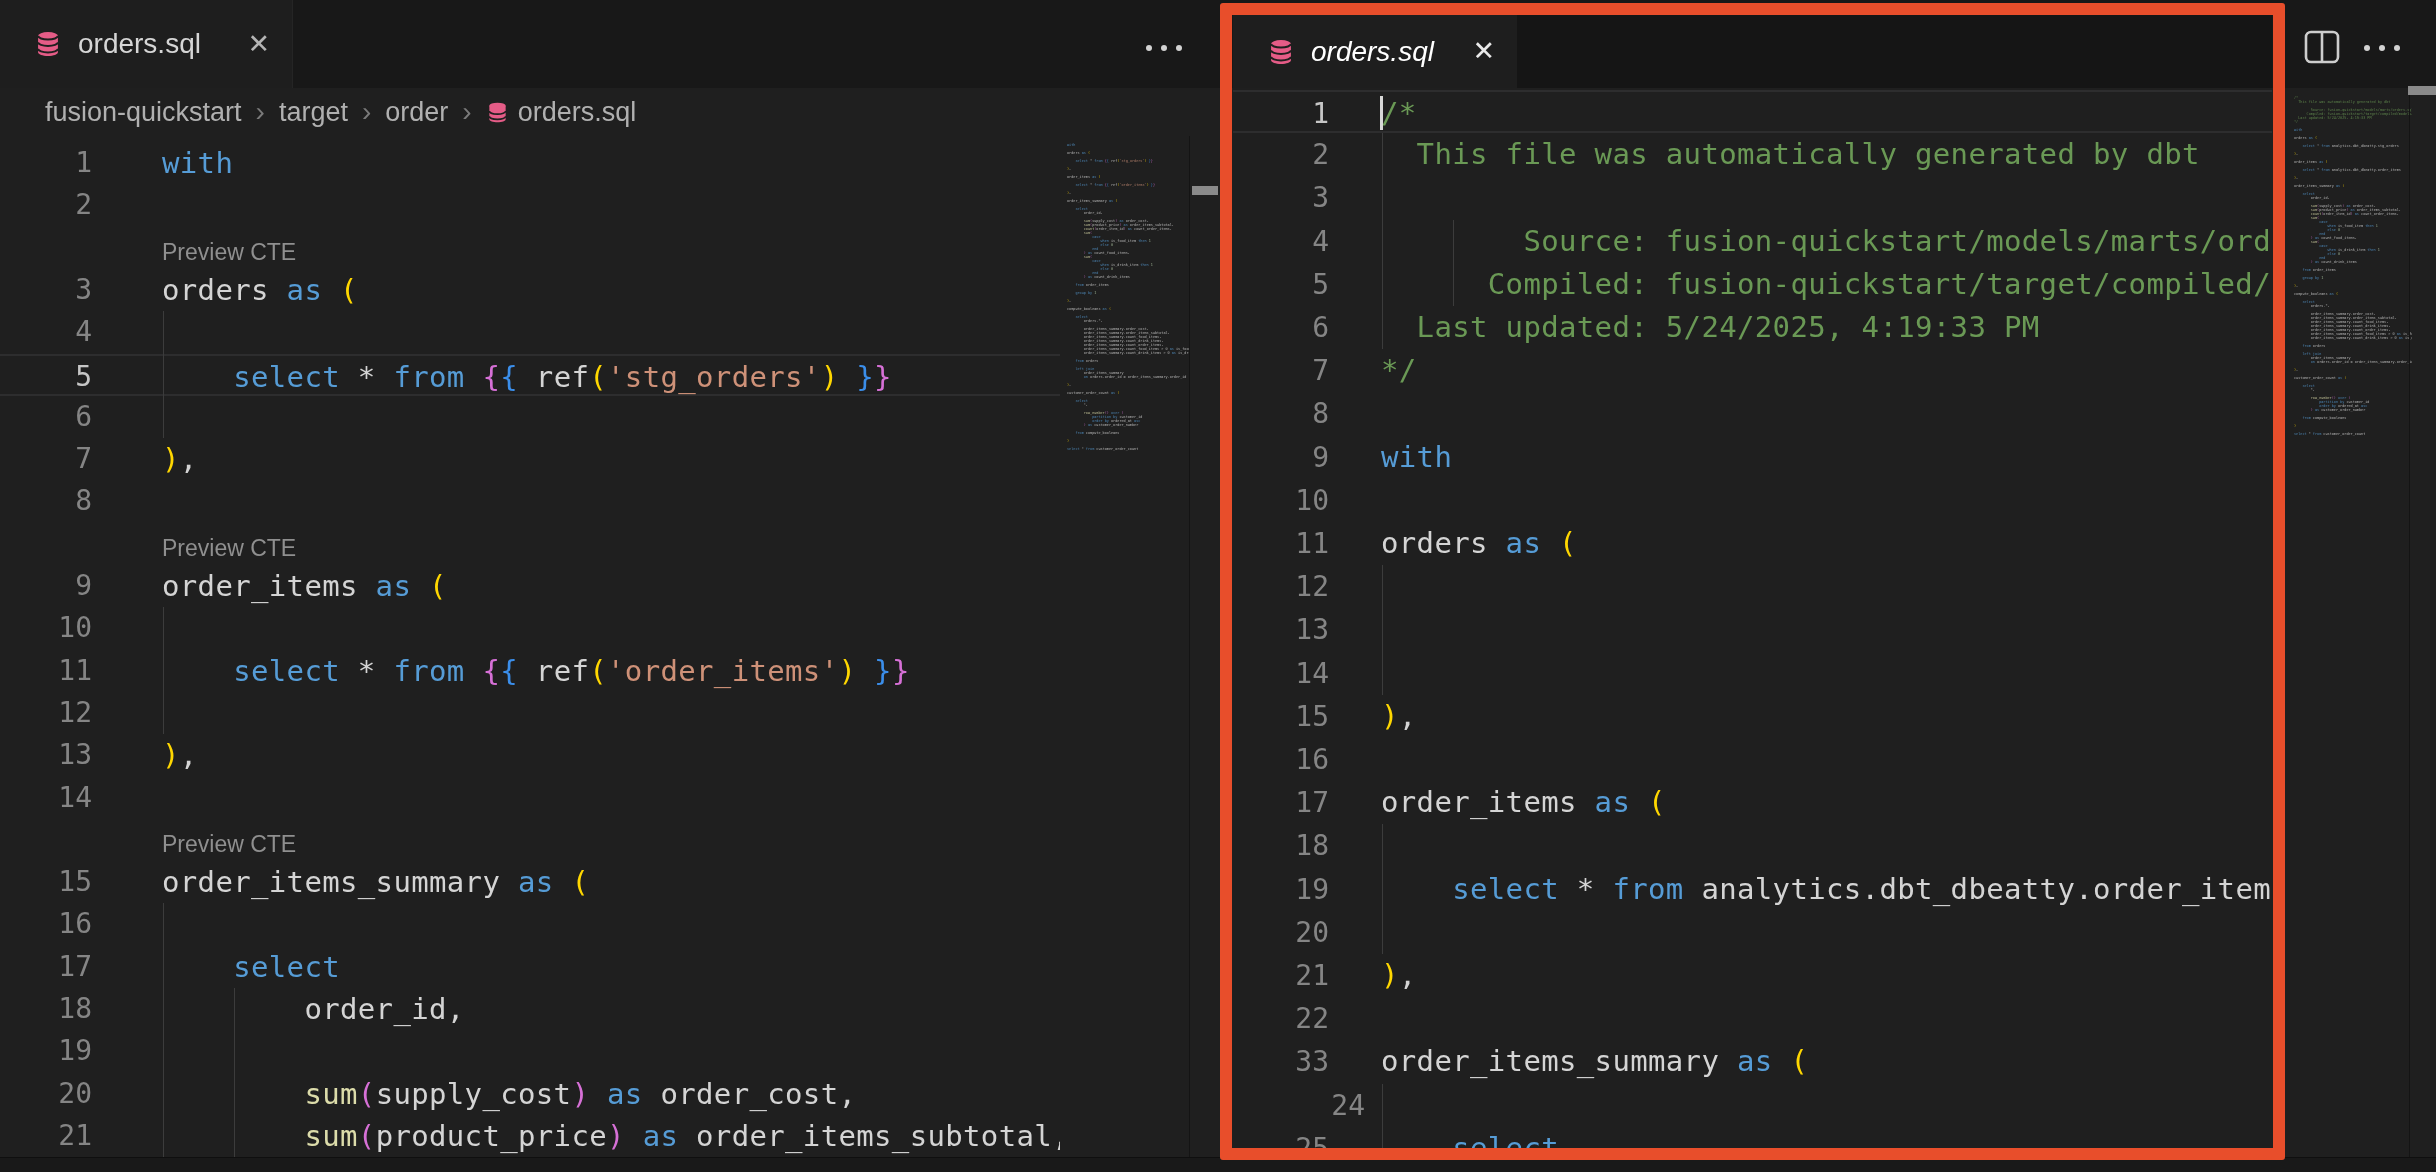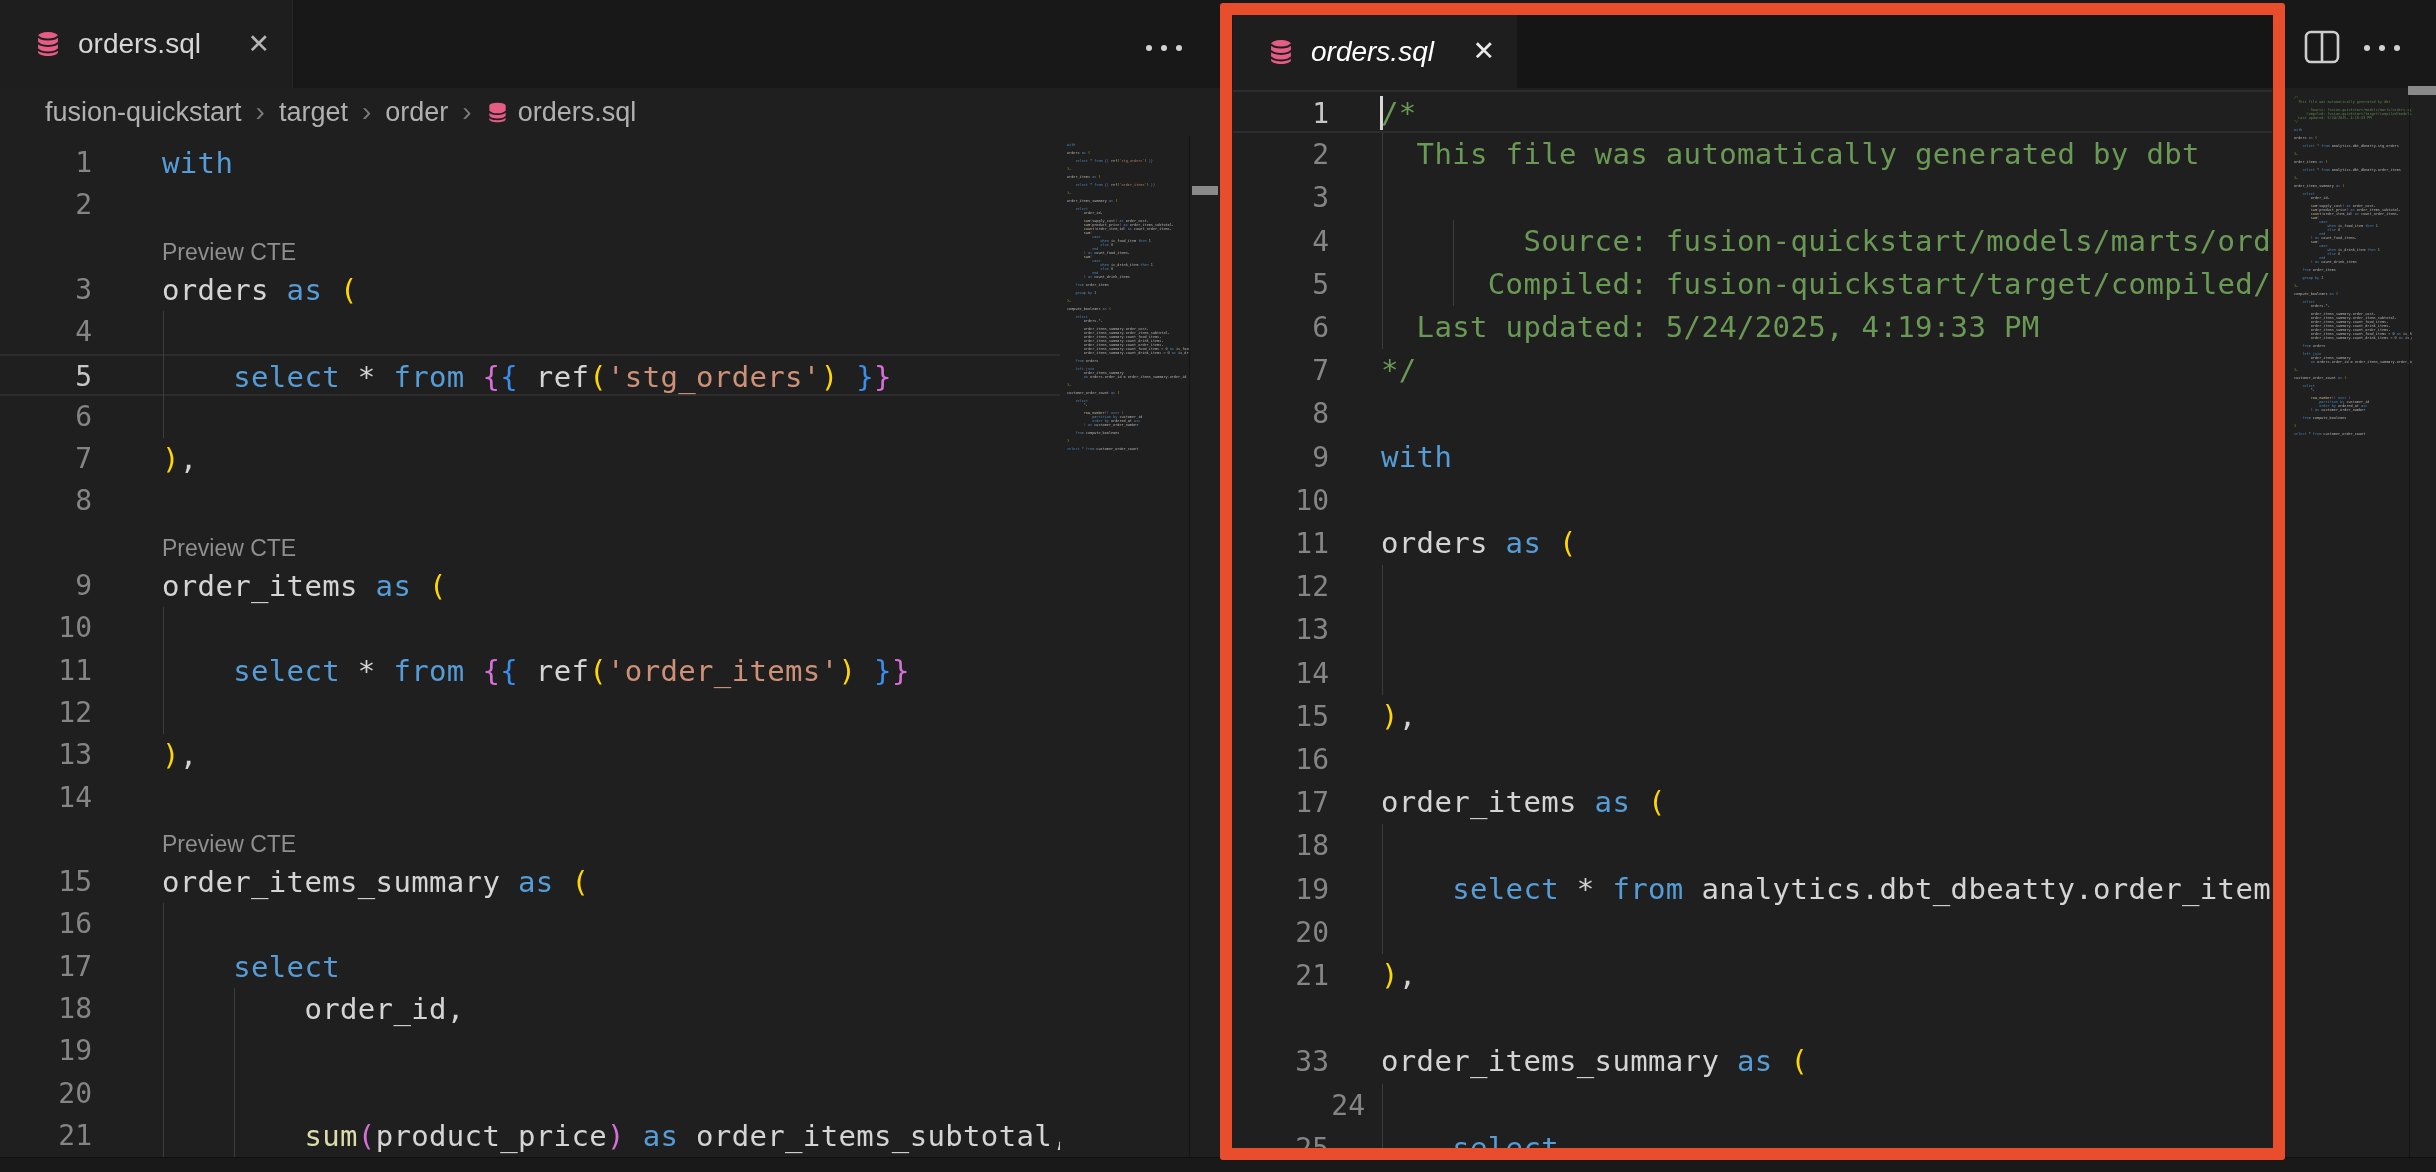--- a/index.html
+++ b/index.html
@@ -176,20 +176,21 @@
       <div class="code-row" style="top: 852px; height: 42.3px; line-height: 42.3px;">
         <span class="gut" style="width: 92px;">18</span>
         <span class="src" style="left: 162px;"><span class="tk-fg">        order_id,</span></span>
       </div>
       <div class="code-row" style="top: 894.3px; height: 42.3px; line-height: 42.3px;">
         <span class="gut" style="width: 92px;">19</span>
         <span class="src" style="left: 162px;"></span>
       </div>
       <div class="code-row" style="top: 936.6px; height: 42.3px; line-height: 42.3px;">
         <span class="gut" style="width: 92px;">20</span>
+        <span class="src" style="left: 162px;"><span class="tk-fg">        </span><span class="tk-fn">sum</span><span class="tk-b2">(</span><span class="tk-fg">supply_cost</span><span class="tk-b2">)</span><span class="tk-fg"> </span><span class="tk-kw">as</span><span class="tk-fg"> order_cost,</span></span>
       </div>
       <div class="code-row" style="top: 978.9px; height: 42.3px; line-height: 42.3px;">
         <span class="gut" style="width: 92px;">21</span>
         <span class="src" style="left: 162px;"><span class="tk-fg">        </span><span class="tk-fn">sum</span><span class="tk-b2">(</span><span class="tk-fg">product_price</span><span class="tk-b2">)</span><span class="tk-fg"> </span><span class="tk-kw">as</span><span class="tk-fg"> order_items_subtotal,</span></span>
       </div>
       <div class="guide" style="left: 163px; top: 175.2px; height: 126.9px;"></div>
       <div class="guide" style="left: 163px; top: 471.3px; height: 126.9px;"></div>
       <div class="guide" style="left: 163px; top: 767.4px; height: 253.8px;"></div>
       <div class="guide" style="left: 234.2px; top: 852px; height: 169.2px;"></div>
     </div>
@@ -378,20 +379,24 @@
         <span class="src" style="left: 148px;"><span class="tk-fg">    </span><span class="tk-kw">select</span><span class="tk-fg"> * </span><span class="tk-kw">from</span><span class="tk-fg"> analytics.dbt_dbeatty.order_items</span></span>
       </div>
       <div class="code-row" style="top: 822.8px; height: 43.2px; line-height: 43.2px;">
         <span class="gut" style="width: 96px;">20</span>
         <span class="src" style="left: 148px;"></span>
       </div>
       <div class="code-row" style="top: 866px; height: 43.2px; line-height: 43.2px;">
         <span class="gut" style="width: 96px;">21</span>
         <span class="src" style="left: 148px;"><span class="tk-b1">)</span><span class="tk-fg">,</span></span>
       </div>
+      <div class="code-row" style="top: 909.2px; height: 43.2px; line-height: 43.2px;">
+        <span class="gut" style="width: 96px;">22</span>
+        <span class="src" style="left: 148px;"></span>
+      </div>
       <div class="code-row" style="top: 952.4px; height: 43.2px; line-height: 43.2px;">
         <span class="gut" style="width: 96px;">33</span>
         <span class="src" style="left: 148px;"><span class="tk-fg">order_items_summary </span><span class="tk-kw">as</span><span class="tk-fg"> </span><span class="tk-b1">(</span></span>
       </div>
       <div class="code-row" style="top: 995.6px; height: 43.2px; line-height: 43.2px;">
         <span class="gut" style="width: 96px; margin-left: 36px;">24</span>
         <span class="src" style="left: 148px;"></span>
       </div>
       <div class="code-row" style="top: 1038.8px; height: 43.2px; line-height: 43.2px;">
         <span class="gut" style="width: 96px;">25</span>

